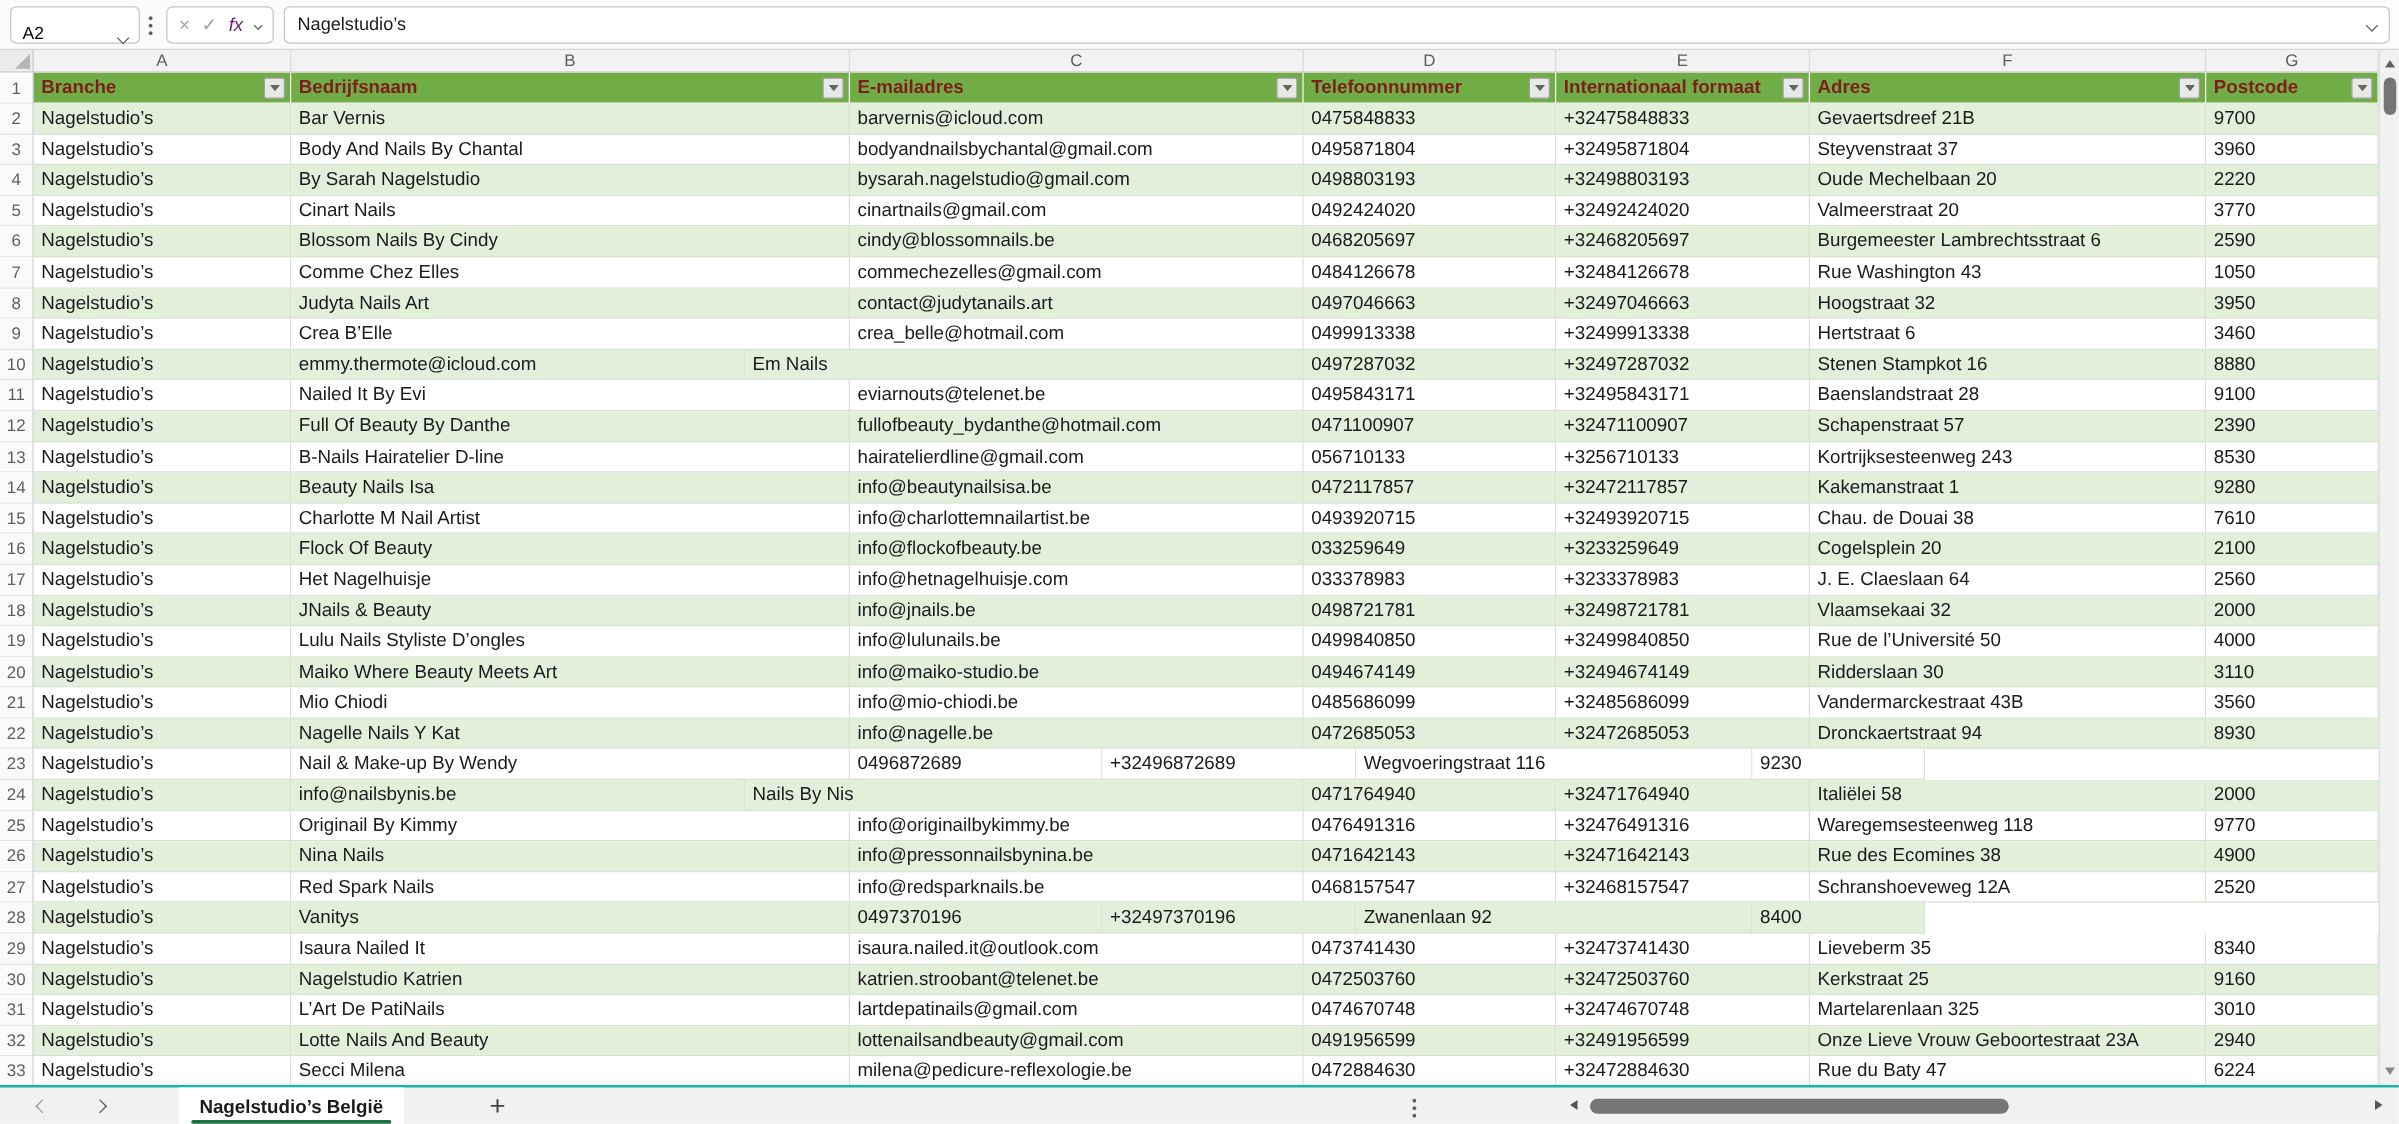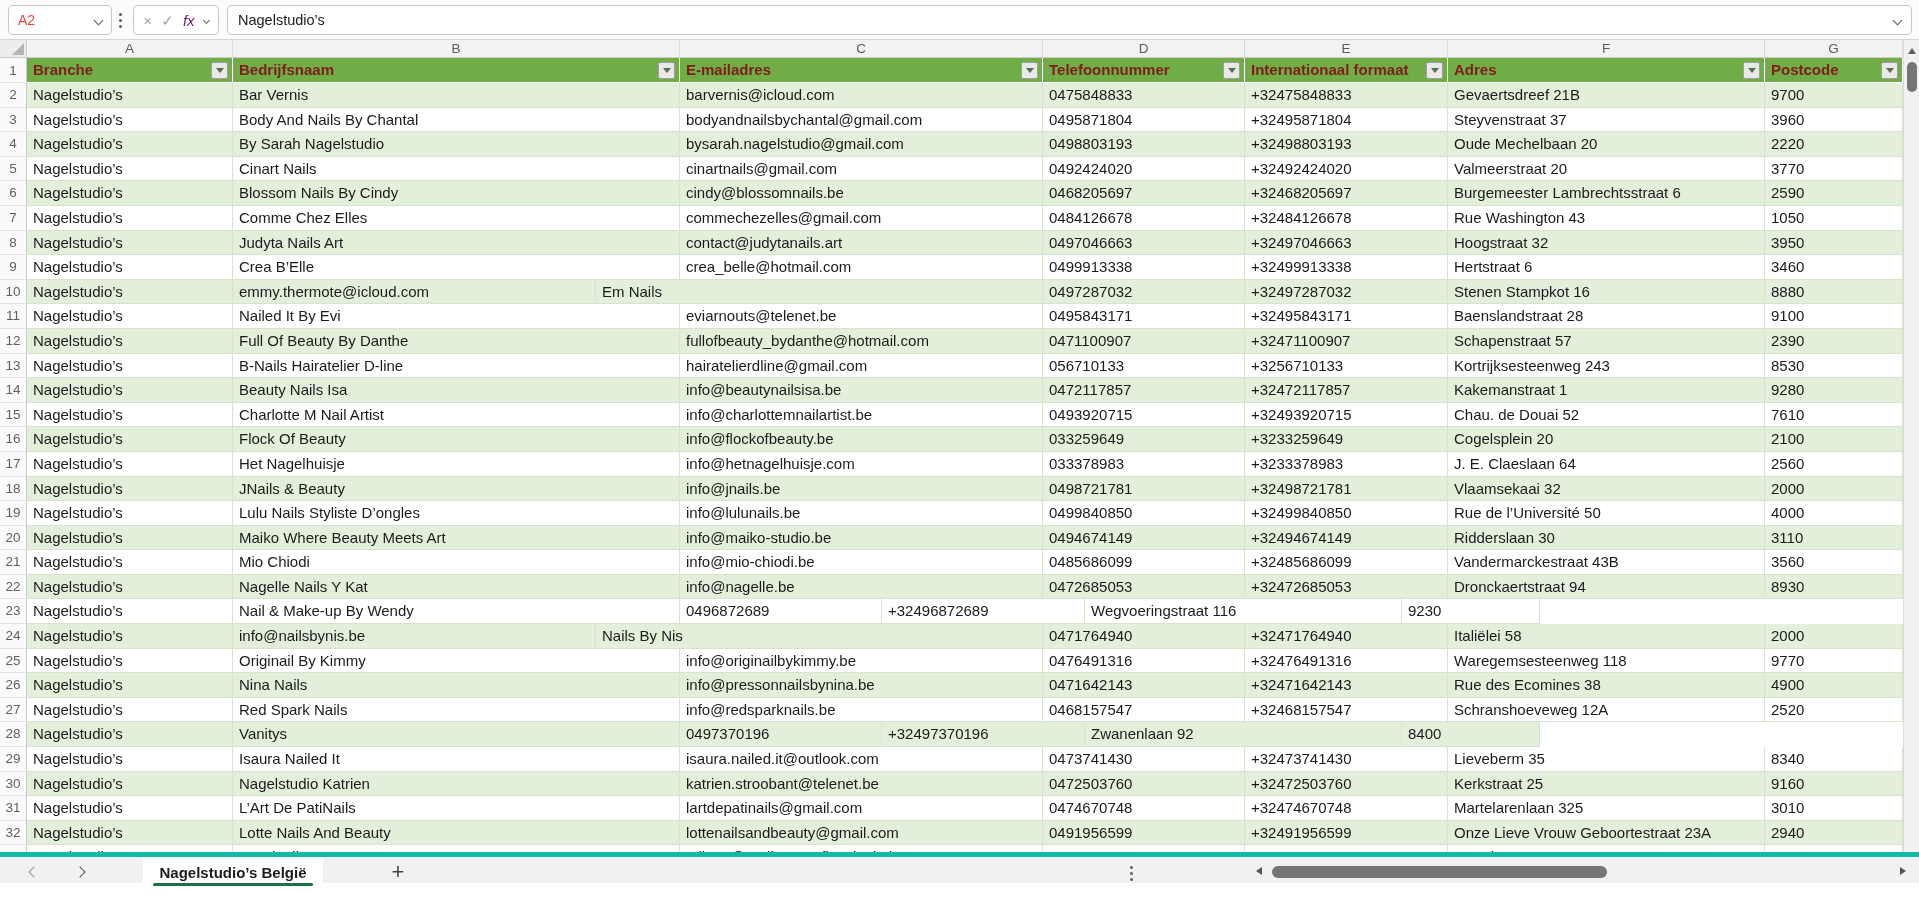--- a/index.html
+++ b/index.html
@@ -4,21 +4,21 @@
 <style>
   * { box-sizing: border-box; margin: 0; padding: 0; }
   html,body { width:1919px; height:899px; overflow:hidden; background:#fff;
     font-family:"Liberation Sans", sans-serif; }
 
   
   .topbar { position:relative; width:1919px; height:40px; background:#fbfbfb;
     border-bottom:1px solid #d5d5d5; }
   .namebox { position:absolute; left:8px; top:5px; width:104px; height:30px;
     background:#fff; border:1px solid #c6c6c6; border-radius:5px;
-    display:flex; align-items:center; padding:0 9px; font-size:14px; color:#ef4444; }
+    display:flex; align-items:flex-end; padding:0 9px; font-size:14px; color:#000000; }
   .namebox .chev { margin-left:auto; }
   .kebab { display:flex; flex-direction:column; gap:3px; align-items:center; }
   .kebab i { width:3px; height:3px; border-radius:50%; background:#5f5f5f; display:block; }
   .topbar .kebab { position:absolute; left:119px; top:13px; }
   .fxgroup { position:absolute; left:133px; top:5px; width:86px; height:30px;
     background:#fff; border:1px solid #c6c6c6; border-radius:5px;
     display:flex; align-items:center; justify-content:space-evenly; }
   .fxbtn { color:#a3a3a3; font-size:15px; line-height:1; }
   .fxlabel { font-family:Liberation Sans, sans-serif; font-style:italic; font-size:15px; color:#701a75; }
   .formulabar { position:absolute; left:227px; top:5px; width:1685px; height:30px;
@@ -67,22 +67,22 @@
   
   .vscroll { position:absolute; right:0; top:40px; width:16px; height:828px; background:#f1f1f1;
     border-left:1px solid #dcdcdc; }
   .arrow-up { position:absolute; left:4px; top:8px;
     border-left:4px solid transparent; border-right:4px solid transparent; border-bottom:6px solid #606060; }
   .vthumb { position:absolute; left:3px; top:22px; width:10px; height:30px; border-radius:5px; background:#757575; }
   .arrow-down-v { position:absolute; left:4px; bottom:8px;
     border-left:4px solid transparent; border-right:4px solid transparent; border-top:6px solid #8a8a8a; }
 
   
-  .bottombar { position:absolute; left:0; bottom:16px; width:1919px; height:31px; background:#f1f1f1;
-    border-top:5px solid #14b8a6; }
+  .bottombar { position:absolute; left:0; bottom:0; width:1919px; height:31px; background:#f1f1f1;
+    border-top:2px solid #14b8a6; }
   .navchev { position:absolute; top:11px; width:8px; height:8px; display:block; }
   .navchev.left { left:30px; border-left:1.7px solid #9a9a9a; border-bottom:1.7px solid #9a9a9a; transform:rotate(45deg); }
   .navchev.right { left:76px; border-right:1.7px solid #555; border-bottom:1.7px solid #555; transform:rotate(-45deg); }
   .sheettab { position:absolute; left:143px; top:0; height:31px; min-width:180px; background:#fff;
     display:flex; align-items:center; justify-content:center; padding:0 14px;
     font-size:15px; font-weight:bold; color:#1b1b1b; }
   .sheettab .underline { position:absolute; left:10px; right:10px; bottom:2px; height:3px;
     background:#1E7145; border-radius:2px; }
   .addsheet { position:absolute; left:385px; top:2px; width:26px; height:26px; color:#444;
     font-size:22px; font-weight:300; text-align:center; line-height:25px; }
@@ -309,21 +309,21 @@
         <div class="cell cF">Kakemanstraat 1</div>
         <div class="cell cG">9280</div>
       </div>
       <div class="row datarow">
         <div class="rownum">15</div>
         <div class="cell cA">Nagelstudio’s</div>
         <div class="cell cB">Charlotte M Nail Artist</div>
         <div class="cell cC">info@charlottemnailartist.be</div>
         <div class="cell cD">0493920715</div>
         <div class="cell cE">+32493920715</div>
-        <div class="cell cF">Chau. de Douai 52</div>
+        <div class="cell cF">Chau. de Douai 38</div>
         <div class="cell cG">7610</div>
       </div>
       <div class="row datarow band">
         <div class="rownum">16</div>
         <div class="cell cA">Nagelstudio’s</div>
         <div class="cell cB">Flock Of Beauty</div>
         <div class="cell cC">info@flockofbeauty.be</div>
         <div class="cell cD">033259649</div>
         <div class="cell cE">+3233259649</div>
         <div class="cell cF">Cogelsplein 20</div>

